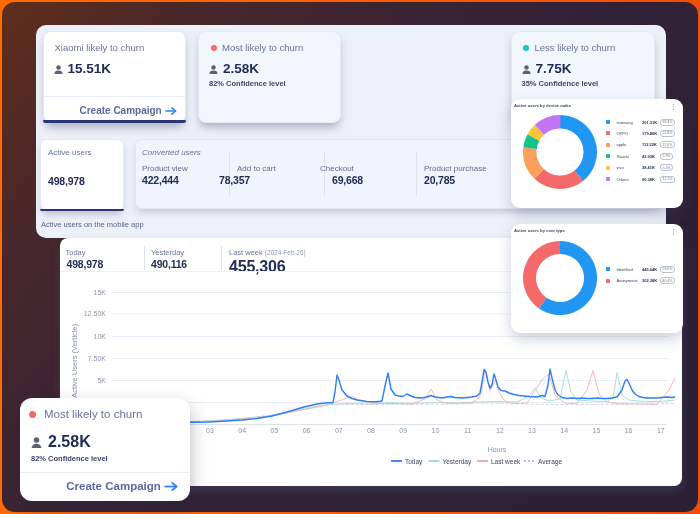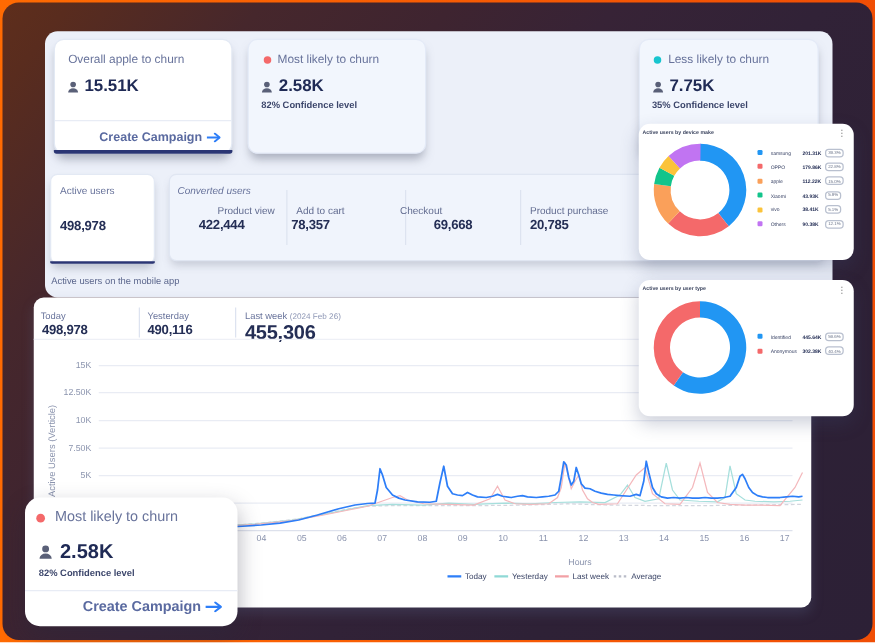--- a/index.html
+++ b/index.html
@@ -38,21 +38,21 @@
 #convp {
   position:absolute; left:133.5px; top:137.5px; width:525px; height:70px;
   background:#f0f4fc; border:1px solid #e0e6f2; border-radius:6px; box-shadow:0 5px 7px -2px rgba(105,112,132,0.3);
 }
 .collab { position:absolute; top:24px; font-size:8px; color:#626c90; }
 .colval { position:absolute; top:34px; font-size:10.5px; letter-spacing:-0.2px; font-weight:bold; color:#242e55; }
 .colsep { position:absolute; top:12px; bottom:12px; width:1px; background:#dde3f0; }
 #mobilelabel { position:absolute; left:39.5px; top:218.5px; font-size:7.5px; color:#5b668c; }
 
 #chartp {
-  position:absolute; left:25px; top:236.5px; width:622px; height:248px;
+  position:absolute; left:58px; top:236.5px; width:622px; height:248px;
   background:#ffffff; border-radius:8px; box-shadow:0 5px 9px rgba(90,100,135,0.28);
 }
 
 .fpanel { position:absolute; background:#fff; border-radius:9px; box-shadow:0 6px 14px rgba(60,70,110,0.25); }
 #dp1 { left:509.5px; top:97.5px; width:172px; height:109px; }
 #dp2 { left:509.5px; top:222.5px; width:172px; height:109px; }
 .ptitle { position:absolute; left:3px; top:3.5px; font-size:4.2px; font-weight:bold; color:#3d4660; }
 .kebab { position:absolute; right:6px; top:4px; font-size:7px; color:#555; }
 .lgrow { position:absolute; font-size:4px; color:#3a4466; }
 .lgsq { position:absolute; width:4px; height:4px; border-radius:1px; }
@@ -63,21 +63,21 @@
   background:#fff; border-radius:12px; box-shadow:0 8px 18px rgba(40,40,60,0.35);
 }
 </style>
 </head>
 <body>
 <div id="frame">
 <div id="panel">
   <div id="dash"></div>
 
   <div class="card card1">
-    <div class="ctitle" style="left:11px;">Overall apple to churn</div>
+    <div class="ctitle" style="left:11px;">Xiaomi likely to churn</div>
     <div class="cnum"><span class="picon"><svg width="9" height="9" viewBox="0 0 9 9">
               <circle cx="4.5" cy="2.55" r="2.25" fill="#5a6078"></circle>
               <ellipse cx="4.5" cy="8.7" rx="3.95" ry="3.1" fill="#5a6078"></ellipse>
             </svg></span>15.51K</div>
     <div class="divline"></div>
     <div class="createrow">Create Campaign <svg width="12" height="8" viewBox="0 0 12 8" style="vertical-align:-0.5px;">
             <line x1="0.5" y1="4" x2="10.5" y2="4" stroke="#2d7ef8" stroke-width="1.5"></line>
             <path d="M6.8 0.8 L10.7 4 L6.8 7.2" fill="none" stroke="#2d7ef8" stroke-width="1.5" stroke-linecap="round" stroke-linejoin="round"></path>
           </svg></div>
   </div>
@@ -102,28 +102,28 @@
             </svg></span>7.75K</div>
     <div class="cconf">35% Confidence level</div>
   </div>
 
   <div id="tab">
     <div style="position:absolute; left:7px; top:8px; font-size:8px; color:#68739b;">Active users</div>
     <div style="position:absolute; left:7px; top:34.5px; font-size:10.5px; letter-spacing:-0.2px; font-weight:bold; color:#242e55;">498,978</div>
   </div>
   <div id="convp">
     <div style="position:absolute; left:6px; top:8px; font-size:8px; color:#68739b;font-style:italic;">Converted users</div>
-    <div class="collab" style="left:6px;margin-left:32px;">Product view</div>
-    <div class="colval" style="left:6px;margin-left:17px;">422,444</div>
+    <div class="collab" style="left:6px;">Product view</div>
+    <div class="colval" style="left:6px;">422,444</div>
     <div class="colsep" style="left:93px;"></div>
     <div class="collab" style="left:101px;">Add to cart</div>
-    <div class="colval" style="left:97px;">78,357</div>
+    <div class="colval" style="left:83px;">78,357</div>
     <div class="colsep" style="left:188px;"></div>
     <div class="collab" style="left:184px;">Checkout</div>
-    <div class="colval" style="left:211px;">69,668</div>
+    <div class="colval" style="left:196px;">69,668</div>
     <div class="colsep" style="left:280px;"></div>
     <div class="collab" style="left:288px;">Product purchase</div>
     <div class="colval" style="left:288px;">20,785</div>
   </div>
 
   <div id="mobilelabel">Active users on the mobile app</div>
 
   <div id="chartp">
     <div style="position:absolute; left:6px; top:9.5px; font-size:7.5px; color:#68739b;">Today</div>
     <div style="position:absolute; left:7px; top:20px; font-size:10.5px; letter-spacing:-0.2px; font-weight:bold; color:#242e55;">498,978</div>

